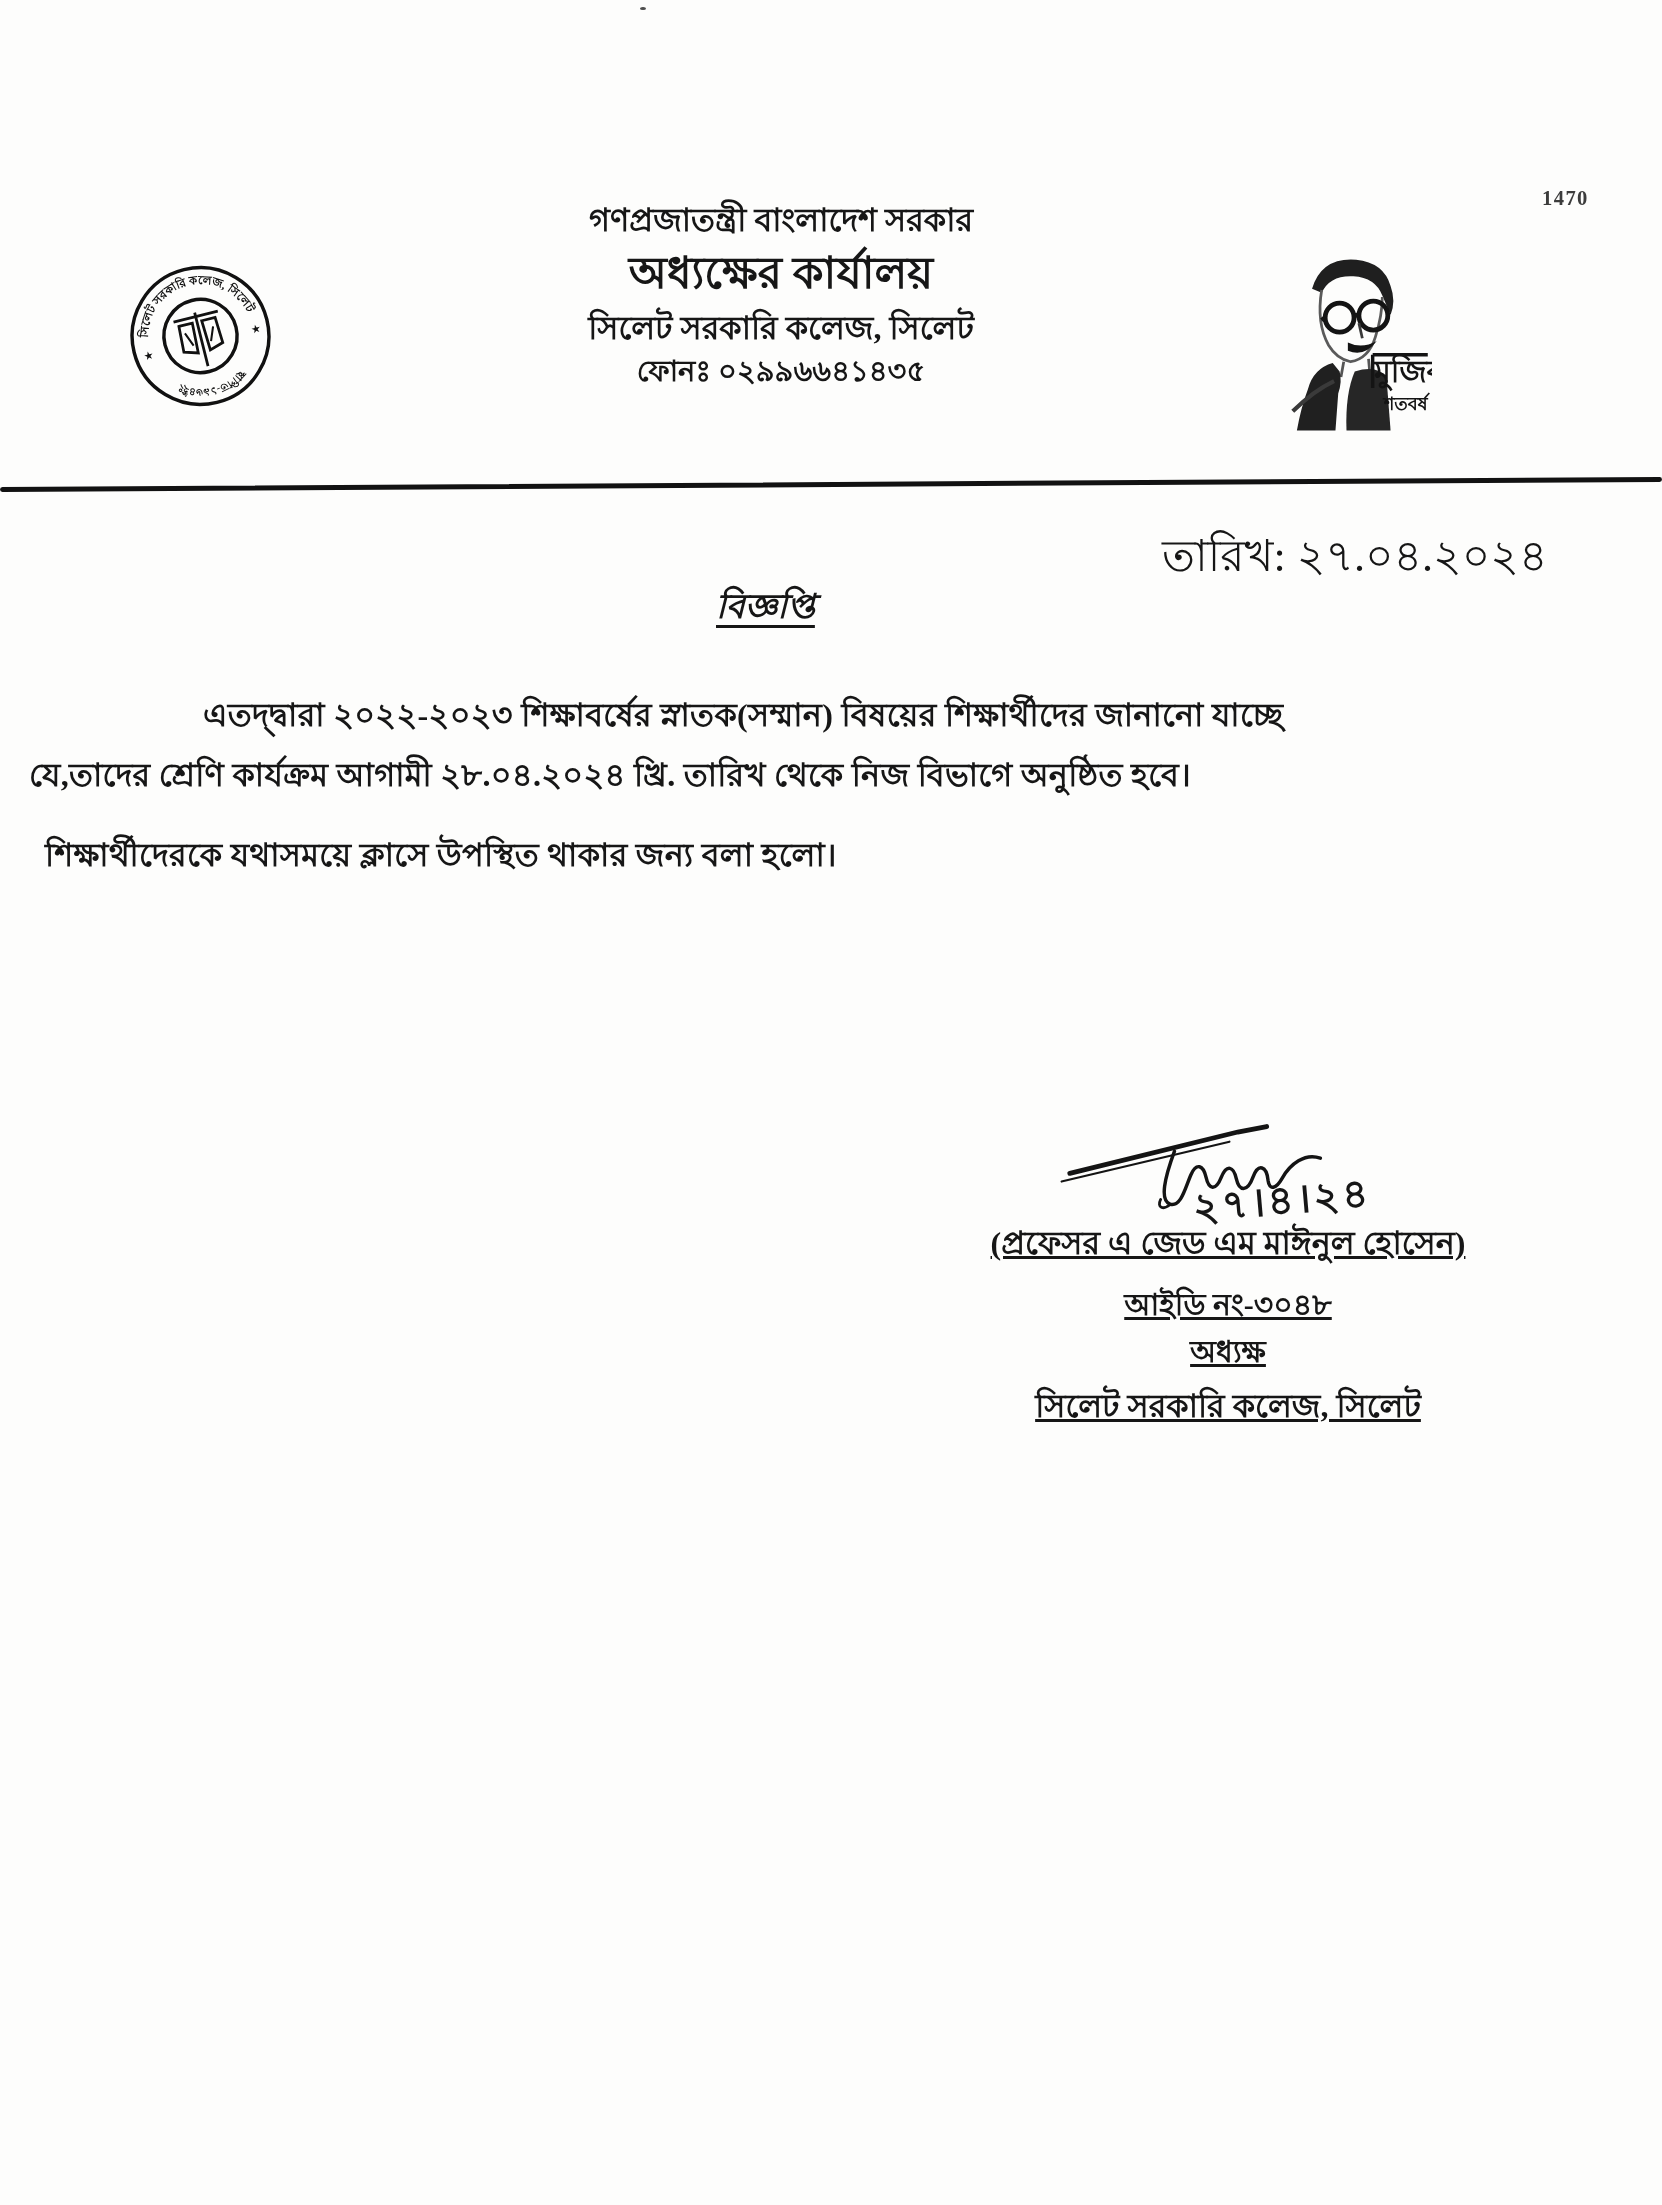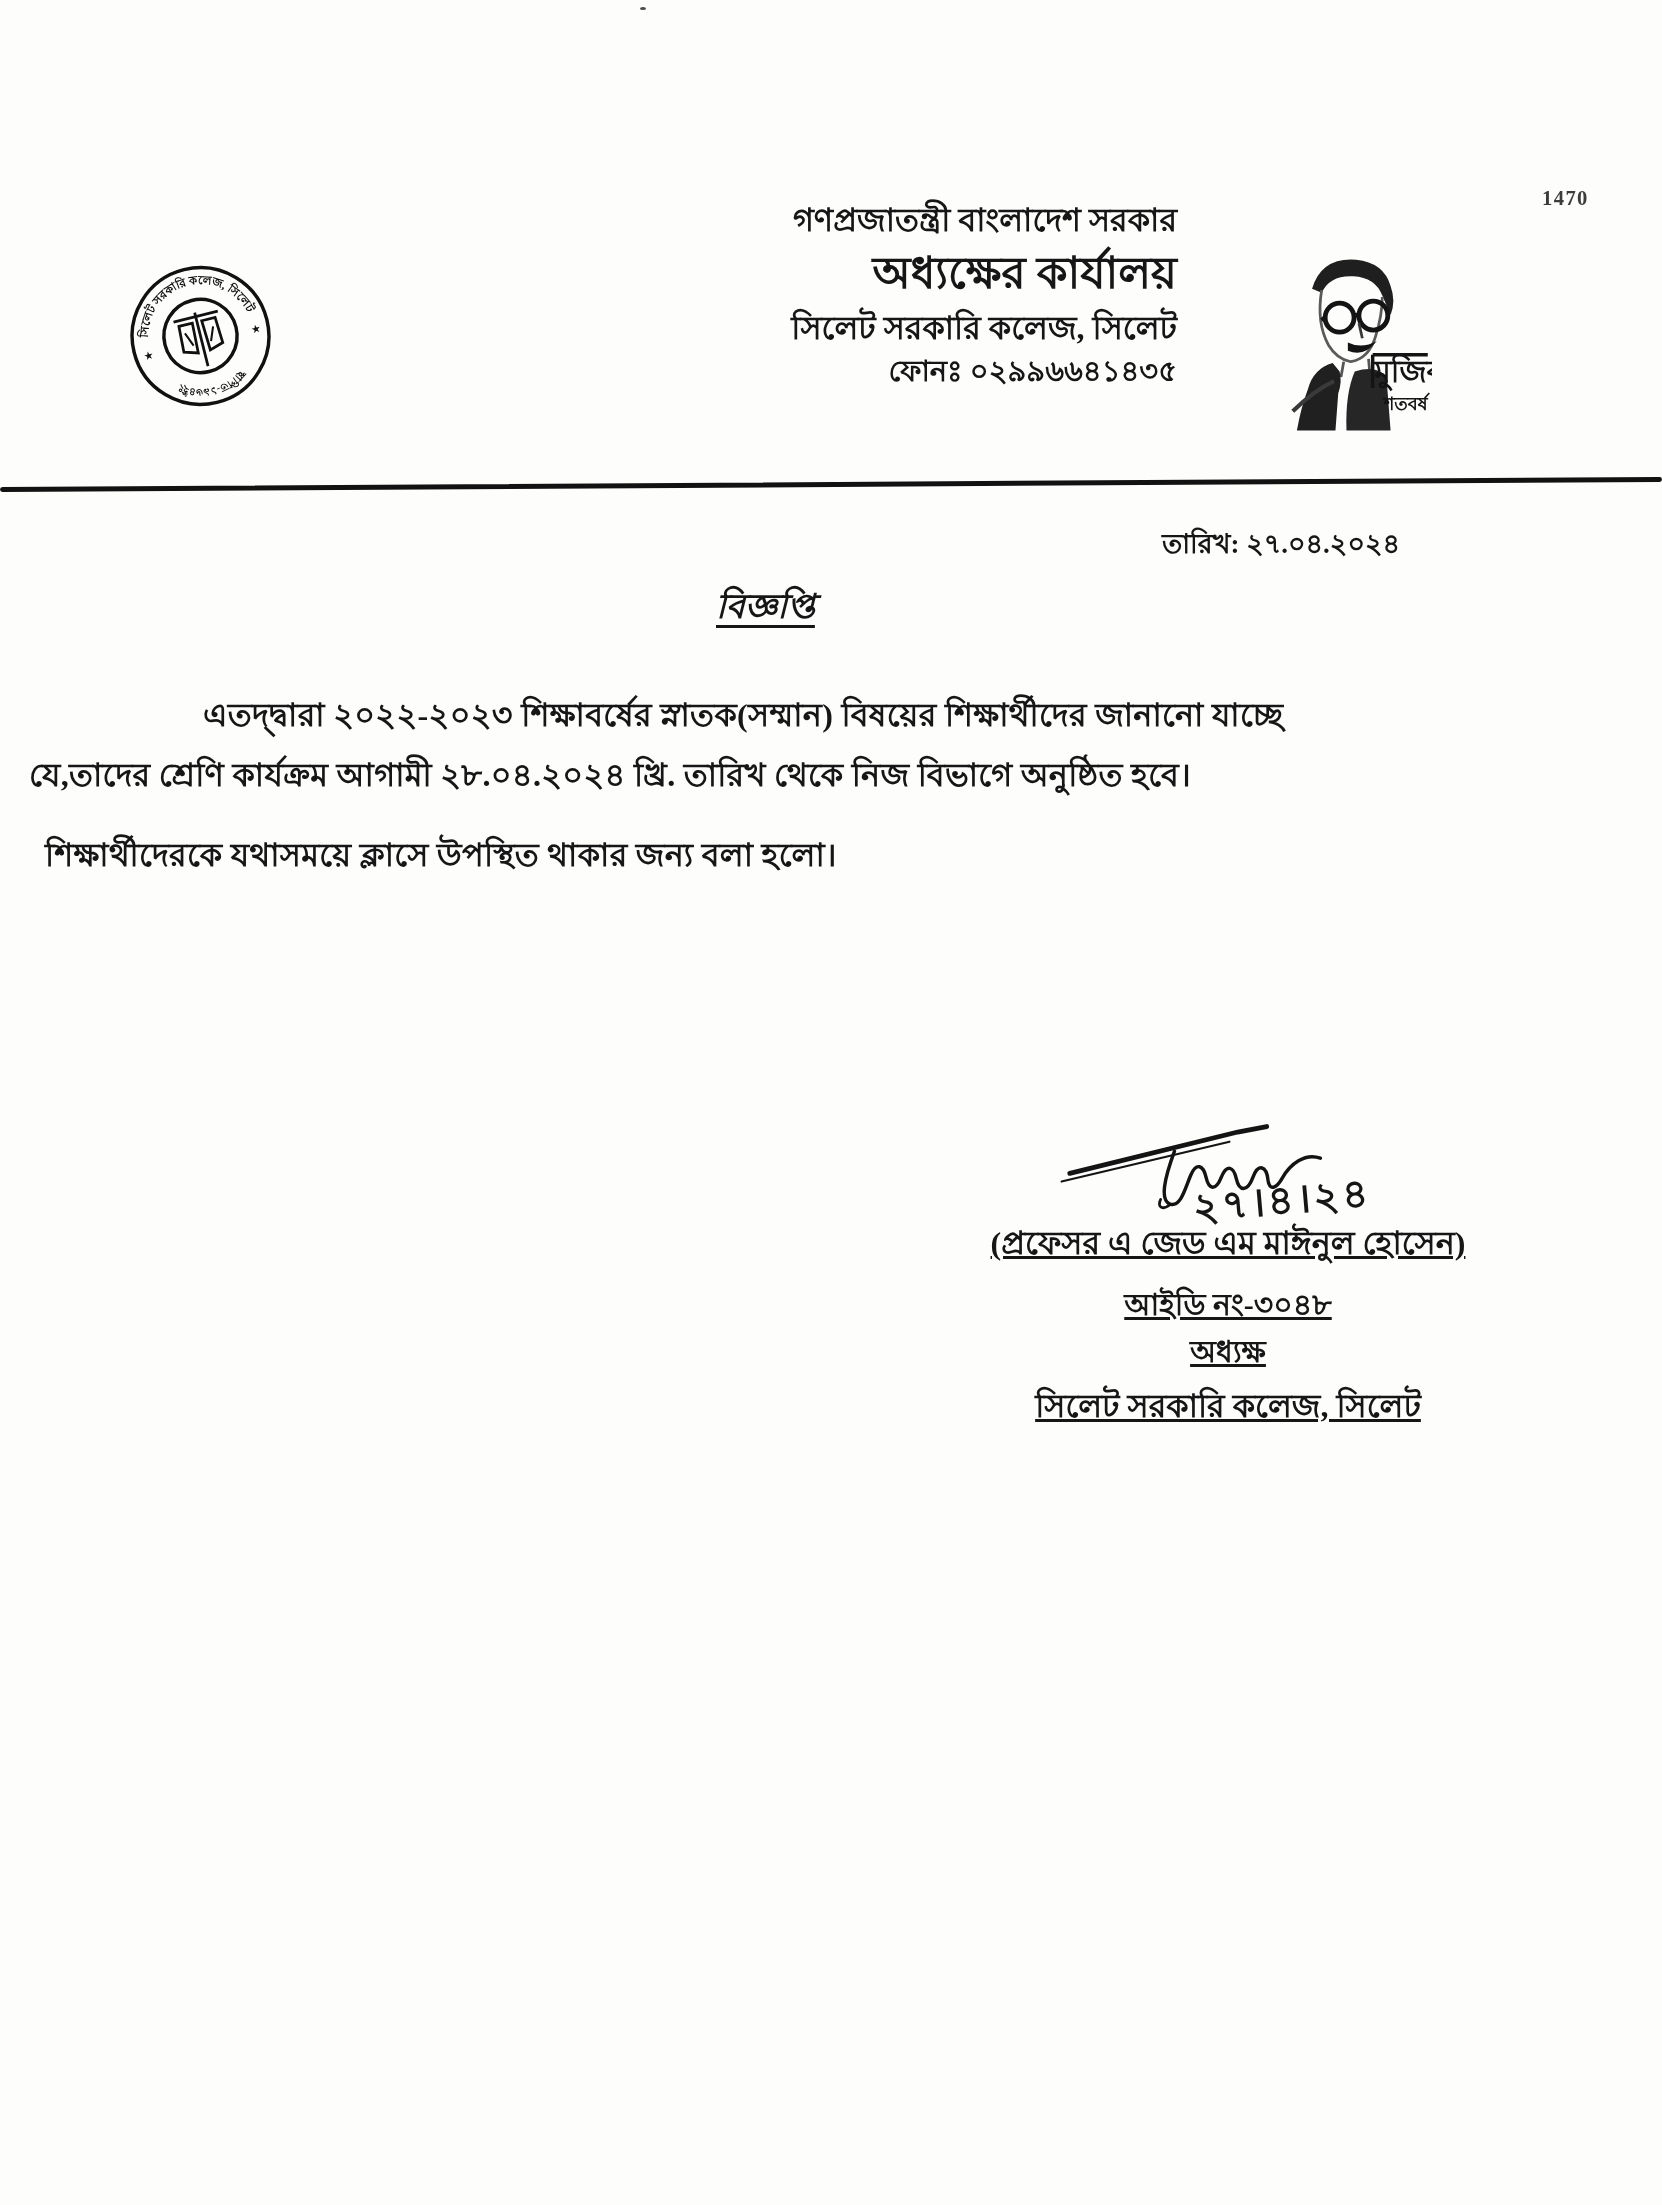--- a/index.html
+++ b/index.html
@@ -8,35 +8,35 @@
     background:#fdfdfc;
     font-family:"Liberation Serif","DejaVu Sans",serif;
     color:#161616;
     position:relative;
     overflow:hidden;
   }
   .abs{position:absolute;}
   .nowrap{white-space:nowrap;}
 
   
-  .letterhead{left:385px;top:198px;width:792px;text-align:right;}
+  .letterhead{left:385px;top:198px;width:792px;text-align:center;}
   .lh-govt{font-size:32px;font-weight:bold;line-height:44px;}
   .lh-office{font-size:44px;font-weight:bold;line-height:63px;}
   .lh-college{font-size:32px;font-weight:bold;line-height:47px;}
   .lh-web{font-size:34px;font-weight:bold;line-height:40px;letter-spacing:0.7px;}
   .lh-email{font-size:32px;font-weight:bold;line-height:40px;}
   .lh-email .mail{text-decoration:underline;text-decoration-thickness:2.8px;text-underline-offset:5.5px;}
   .lh-phone{font-size:29px;font-weight:bold;line-height:39px;}
 
   .serial{left:1542px;top:187px;font-size:20.6px;color:#3c3c3c;letter-spacing:1.4px;font-weight:bold;}
   .scan-dot{left:640px;top:6.9px;width:6.2px;height:3.4px;background:#222;border-radius:50%;opacity:.8;}
 
   .divider{left:0;top:482px;width:1662px;height:4.8px;background:#121212;transform:rotate(-0.35deg);border-radius:2.8px;}
 
-  .notice-date{left:1162px;top:523px;font-size:27px;font-weight:bold;}
+  .notice-date{left:1162px;top:523px;font-size:44px;font-weight:normal;}
   .notice-title{left:716px;top:580px;font-size:34px;font-weight:bold;font-style:italic;
     text-decoration:underline;text-decoration-thickness:3.4px;text-underline-offset:6.9px;}
 
   .body-line{font-size:32px;font-weight:bold;letter-spacing:0.3px;}
   .bl1{left:168px;top:690px;margin-left:35px;}
   .bl2{left:29px;top:750px;}
   .bl3{left:45px;top:830px;}
 
   .sig-date{left:1193px;top:1169px;font-size:40px;font-weight:bold;transform:rotate(-5deg);letter-spacing:2.8px;}
   .sig-block{width:626px;left:915px;text-align:center;font-weight:bold;text-decoration:underline;}

